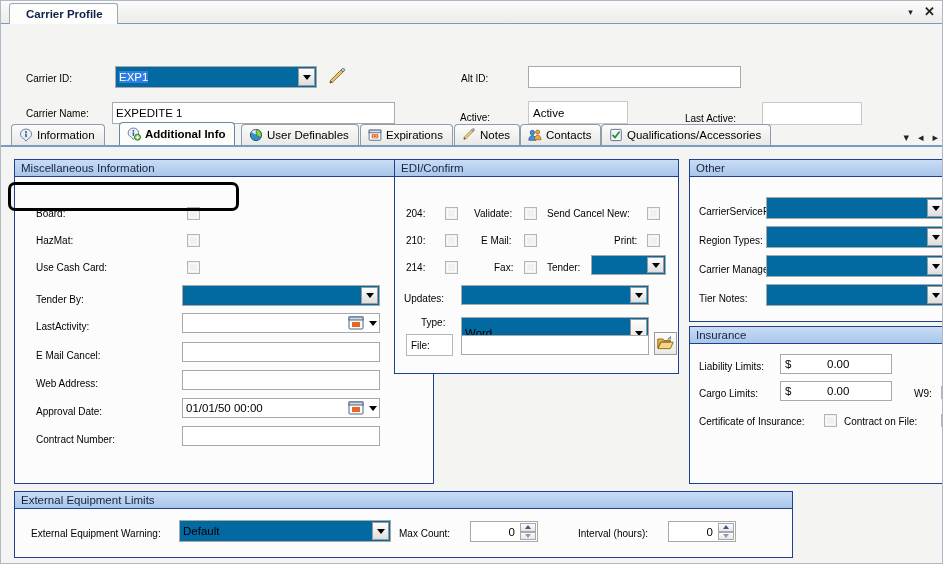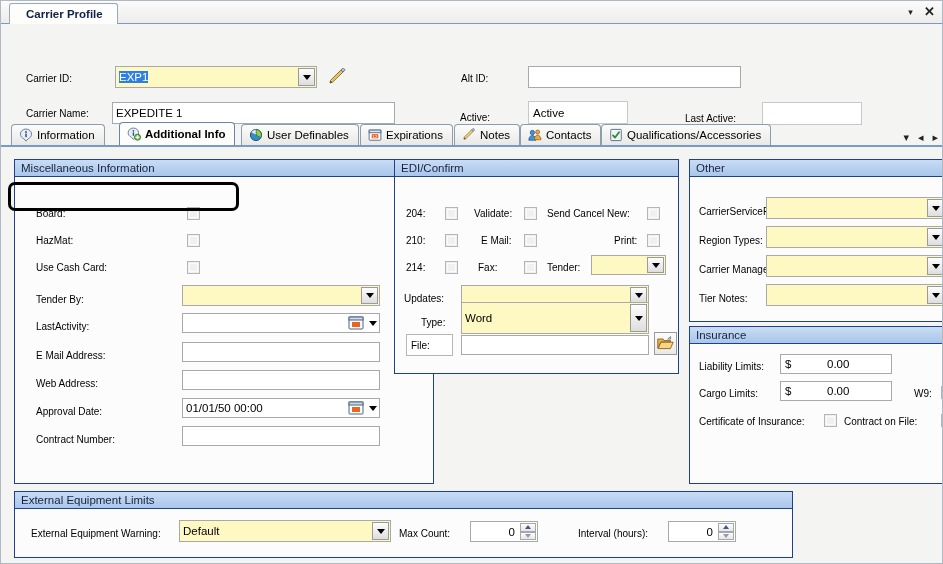--- a/index.html
+++ b/index.html
@@ -54,21 +54,21 @@
   .txt{
     position:absolute;
     background:#fff;border:1px solid #a9a9a9;
     box-sizing:border-box;
     font-size:11.5px;font-family:"Liberation Sans",sans-serif;
     padding:1px 3px;color:#000;
     display:flex;align-items:center;
     overflow:hidden;white-space:nowrap;
   }
   .combo{
-    position:absolute;background:#fef9c3;border:1px solid #a9a9a9;
+    position:absolute;background:#0369a1;border:1px solid #a9a9a9;
     box-sizing:border-box;display:flex;align-items:center;
     font-size:11.5px;padding-left:3px;overflow:hidden;white-space:nowrap;
   }
   .combo .arrow{
     position:absolute;right:1px;top:1px;bottom:1px;width:17px;
     background:linear-gradient(#fdfdfd,#dedede);
     border:1px solid #9a9a9a;box-sizing:border-box;
     display:flex;align-items:center;justify-content:center;
   }
   .combo .arrow i{
@@ -353,21 +353,21 @@
       </div>
       <svg class="datebtn" style="left:333px;top:138px;" viewBox="0 0 16 15">
         <rect x="1" y="2" width="14" height="12" rx="1" fill="#fdfdfd" stroke="#4a6485" stroke-width="1"></rect>
         <rect x="1" y="2" width="14" height="3" fill="#cfd9e6" stroke="#4a6485" stroke-width="1"></rect>
         <rect x="4" y="7" width="8" height="5" fill="#e8661f"></rect>
       </svg>
       <div class="dd-small" style="left:352px;top:139px;">
           <i></i>
         </div>
 
-      <div class="lbl" style="left:21px;top:173px;">E Mail Address:</div>
+      <div class="lbl" style="left:21px;top:173px;">E Mail Cancel:</div>
       <div class="txt" style="left:167px;top:165px;width:198px;height:20px;">
         <span></span>
       </div>
 
       <div class="lbl" style="left:21px;top:201px;">Web Address:</div>
       <div class="txt" style="left:167px;top:193px;width:198px;height:20px;">
         <span></span>
       </div>
 
       <div class="lbl" style="left:21px;top:229px;">Approval Date:</div>
@@ -405,40 +405,40 @@
 
       <div class="lbl" style="left:11px;top:58px;">210:</div>
       <div class="chk" style="left:50px;top:57px;"></div>
       <div class="lbl" style="left:86px;top:58px;">E Mail:</div>
       <div class="chk" style="left:129px;top:57px;"></div>
       <div class="lbl" style="left:219px;top:58px;">Print:</div>
       <div class="chk" style="left:252px;top:57px;"></div>
 
       <div class="lbl" style="left:11px;top:85px;">214:</div>
       <div class="chk" style="left:50px;top:84px;"></div>
-      <div class="lbl" style="left:83px;top:85px;">Fax:</div>
+      <div class="lbl" style="left:99px;top:85px;">Fax:</div>
       <div class="chk" style="left:129px;top:84px;"></div>
       <div class="lbl" style="left:152px;top:85px;">Tender:</div>
       <div class="combo" style="left:196px;top:78px;width:75px;height:20px;">
         <span></span>
         <span class="arrow">
             <i></i>
           </span>
       </div>
 
       <div class="lbl" style="left:9px;top:116px;">Updates:</div>
       <div class="combo" style="left:66px;top:108px;width:188px;height:20px;">
         <span></span>
         <span class="arrow">
             <i></i>
           </span>
       </div>
 
       <div class="lbl" style="left:26px;top:140px;">Type:</div>
-      <div class="combo" style="left:66px;top:125px;width:188px;height:32px;">
+      <div class="combo" style="left:66px;top:140px;width:188px;height:32px;">
         <span>Word</span>
         <span class="arrow">
             <i></i>
           </span>
       </div>
 
       <div class="filebtn" style="left:11px;top:157px;width:47px;height:22px;">
         <span>File:</span>
       </div>
       <div class="txt" style="left:66px;top:158px;width:188px;height:20px;">

